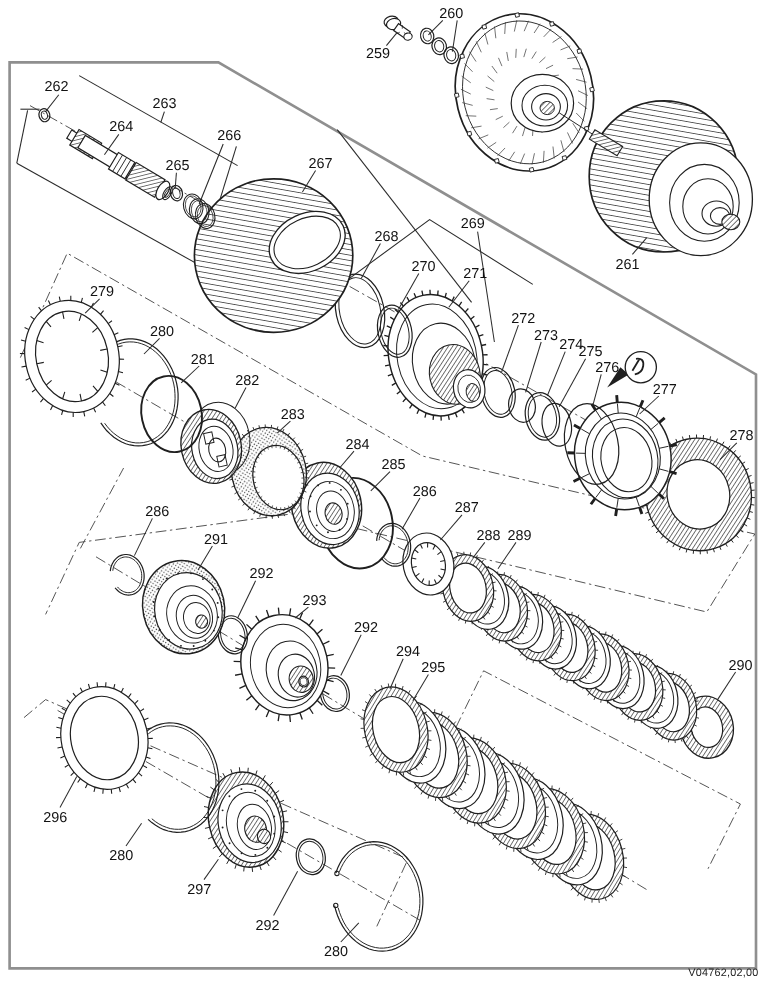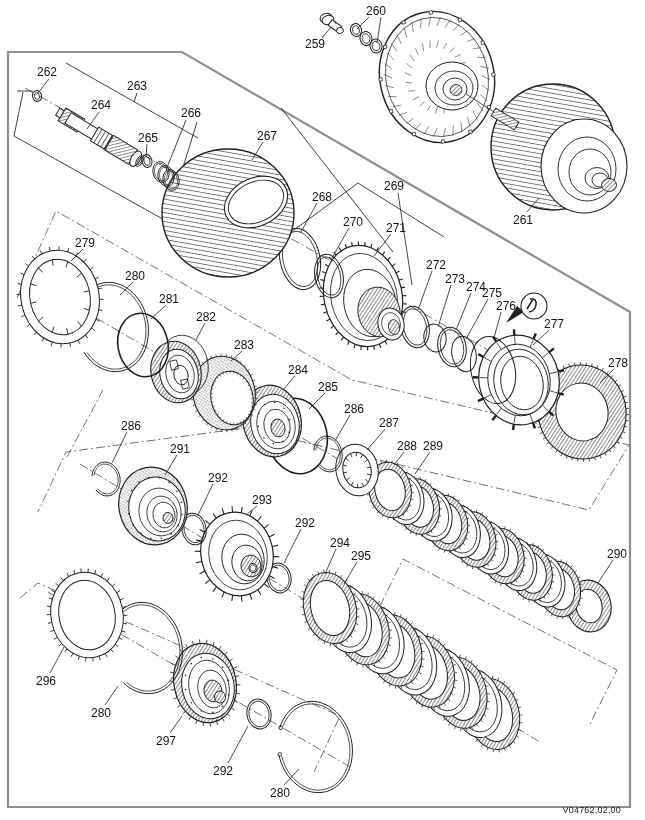--- a/index.html
+++ b/index.html
@@ -1,19 +1,19 @@
 <!DOCTYPE html>
 <html><head>
 <meta charset="utf-8">
 <style>
   html,body{margin:0;padding:0;background:#e8e8e8;}
   .page{position:relative;width:645px;height:820px;background:#ffffff;margin:0 auto;overflow:hidden;
         font-family:"Liberation Sans",sans-serif;}
   svg{position:absolute;inset:0;}
-  .docid{position:absolute;right:24px;bottom:5px;font-size:9px;color:#222;
+  .docid{position:absolute;right:13px;bottom:5px;font-size:9px;color:#222;
          font-family:"Liberation Sans",sans-serif;letter-spacing:.2px;}
 </style>
 </head>
 <body>
 
 <div class="page">
   <svg width="645" height="820" viewBox="0 0 645 820">
     <defs>
       <pattern id="hch" width="3" height="3" patternUnits="userSpaceOnUse" patternTransform="rotate(45)">
         <rect width="3" height="3" fill="#ffffff"></rect>

